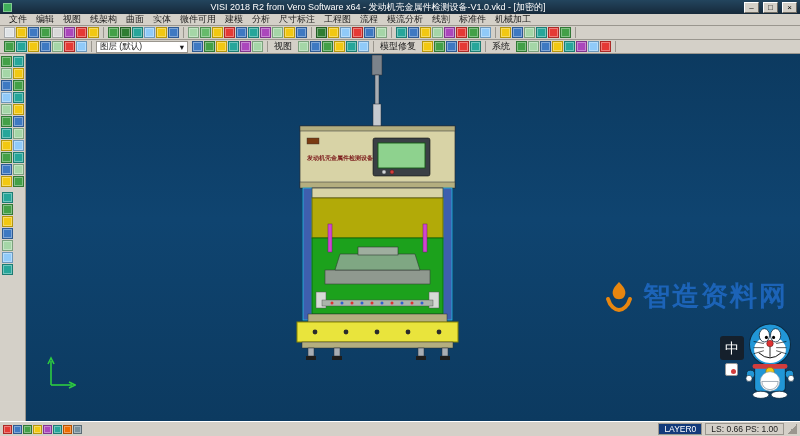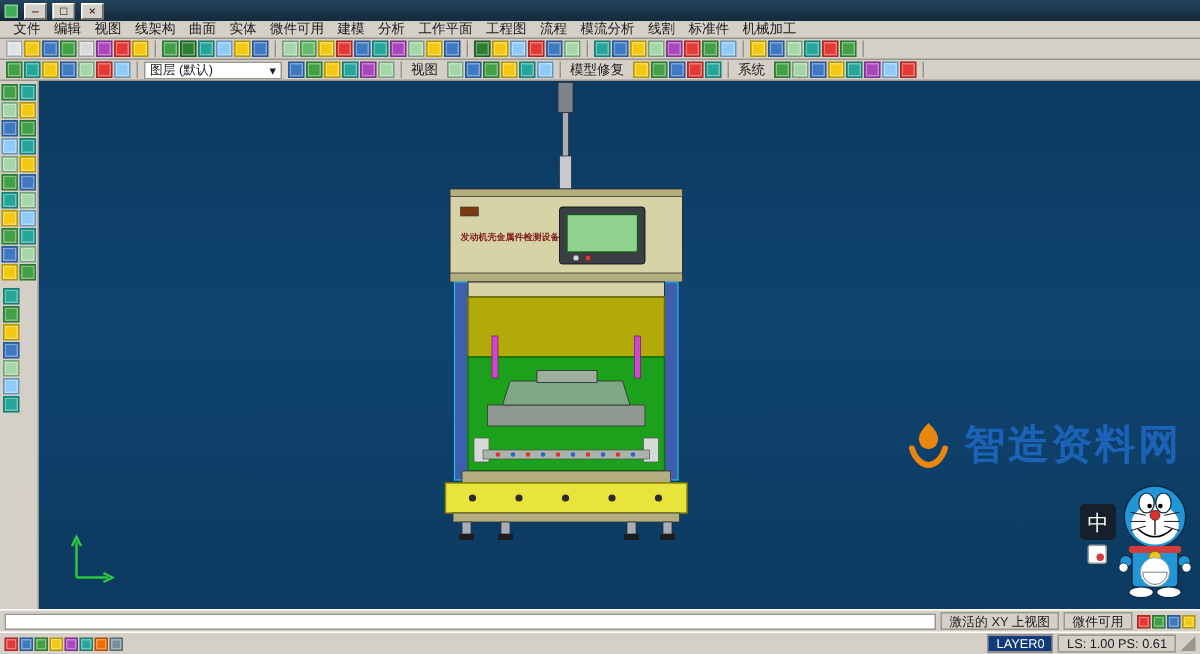--- a/index.html
+++ b/index.html
@@ -91,36 +91,37 @@
   .grip { width:10px; height:10px; background:
           linear-gradient(135deg, transparent 50%, var(--chrome_dark) 50%); }
 </style>
 </head>
 <body>
 
 <div class="app">
 
   <div class="titlebar">
     <span class="appicon"></span>
+    <span class="title">VISI 2018 R2 from Vero Software x64 - 发动机壳金属件检测设备-V1.0.vkd - [加密的]</span>
     <span class="wbtn">–</span>
     <span class="wbtn">□</span>
     <span class="wbtn">×</span>
   </div>
 
   <div class="menubar">
       <span class="menu-item">文件</span>
       <span class="menu-item">编辑</span>
       <span class="menu-item">视图</span>
       <span class="menu-item">线架构</span>
       <span class="menu-item">曲面</span>
       <span class="menu-item">实体</span>
       <span class="menu-item">微件可用</span>
       <span class="menu-item">建模</span>
       <span class="menu-item">分析</span>
-      <span class="menu-item">工作平面</span>
+      <span class="menu-item">尺寸标注</span>
       <span class="menu-item">工程图</span>
       <span class="menu-item">流程</span>
       <span class="menu-item">模流分析</span>
       <span class="menu-item">线割</span>
       <span class="menu-item">标准件</span>
       <span class="menu-item">机械加工</span>
     </div>
 
   <div class="toolbar">
     <span class="tgroup">
@@ -377,42 +378,31 @@
         <circle cx="46" cy="51" r="4" fill="#2196d6" stroke="#0b2a40" stroke-width=".8"></circle>
         <circle cx="6.5" cy="55" r="3" fill="#fff" stroke="#0b2a40" stroke-width=".6"></circle>
         <circle cx="47.5" cy="55" r="3" fill="#fff" stroke="#0b2a40" stroke-width=".6"></circle>
         <ellipse cx="18" cy="71" rx="8" ry="3.5" fill="#fff" stroke="#0b2a40" stroke-width=".8"></ellipse>
         <ellipse cx="36" cy="71" rx="8" ry="3.5" fill="#fff" stroke="#0b2a40" stroke-width=".8"></ellipse>
       </svg>
 
     </div>
   </div>
 
-  <div class="status">
-    <div class="sprompt"></div>
-    <span class="sseg">激活的 XY 上视图</span>
-    <span class="sseg">微件可用</span>
-    <span class="sicons">
-        <span class="ticon" style="background: rgb(229, 57, 53);"></span>
-        <span class="ticon" style="background: rgb(67, 160, 71);"></span>
-        <span class="ticon" style="background: rgb(62, 121, 194);"></span>
-        <span class="ticon" style="background: rgb(242, 200, 17);"></span>
-      </span>
-  </div>
 
   <div class="status">
     <span class="sicons">
         <span class="ticon" style="background: rgb(229, 57, 53);"></span>
         <span class="ticon" style="background: rgb(62, 121, 194);"></span>
         <span class="ticon" style="background: rgb(67, 160, 71);"></span>
         <span class="ticon" style="background: rgb(242, 200, 17);"></span>
         <span class="ticon" style="background: rgb(171, 71, 188);"></span>
         <span class="ticon" style="background: rgb(38, 166, 154);"></span>
         <span class="ticon" style="background: rgb(239, 108, 0);"></span>
         <span class="ticon" style="background: rgb(120, 144, 156);"></span>
       </span>
     <span class="spacer"></span>
     <span class="sseg dark">LAYER0</span>
-    <span class="sseg">LS: 1.00 PS: 0.61</span>
+    <span class="sseg">LS: 0.66 PS: 1.00</span>
     <span class="grip"></span>
   </div>
 
 </div>
 
 </body></html>

